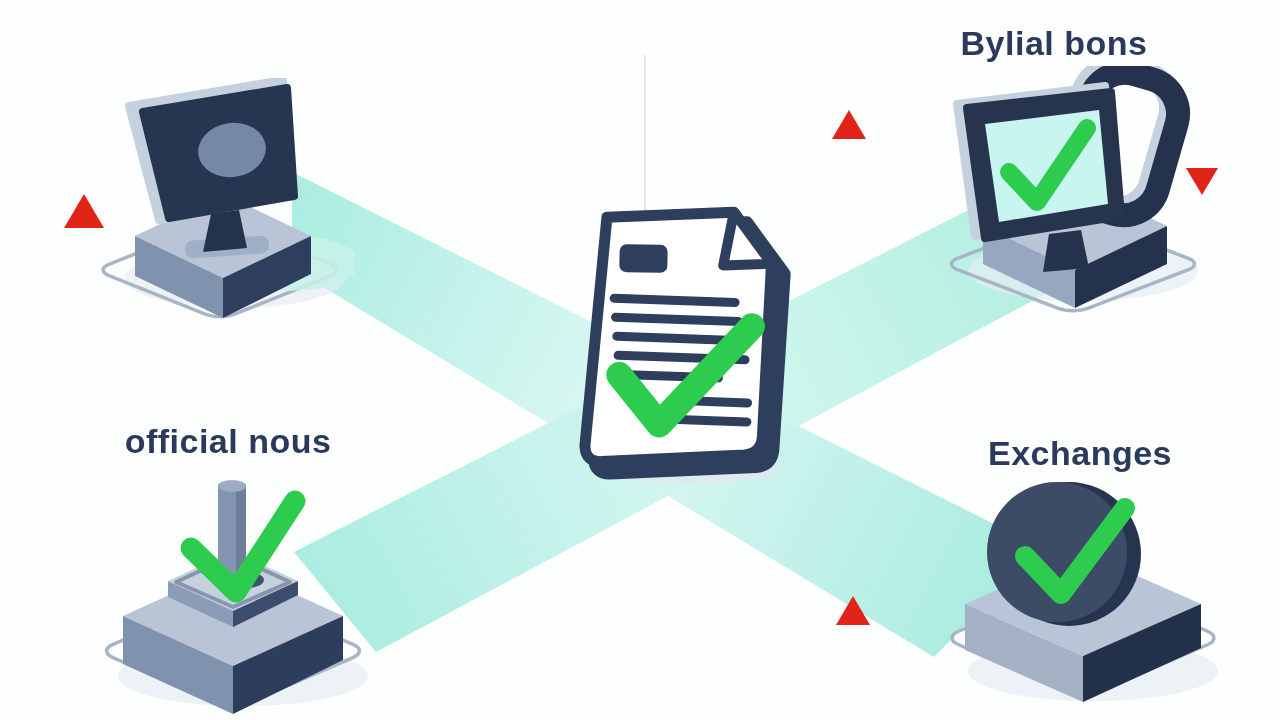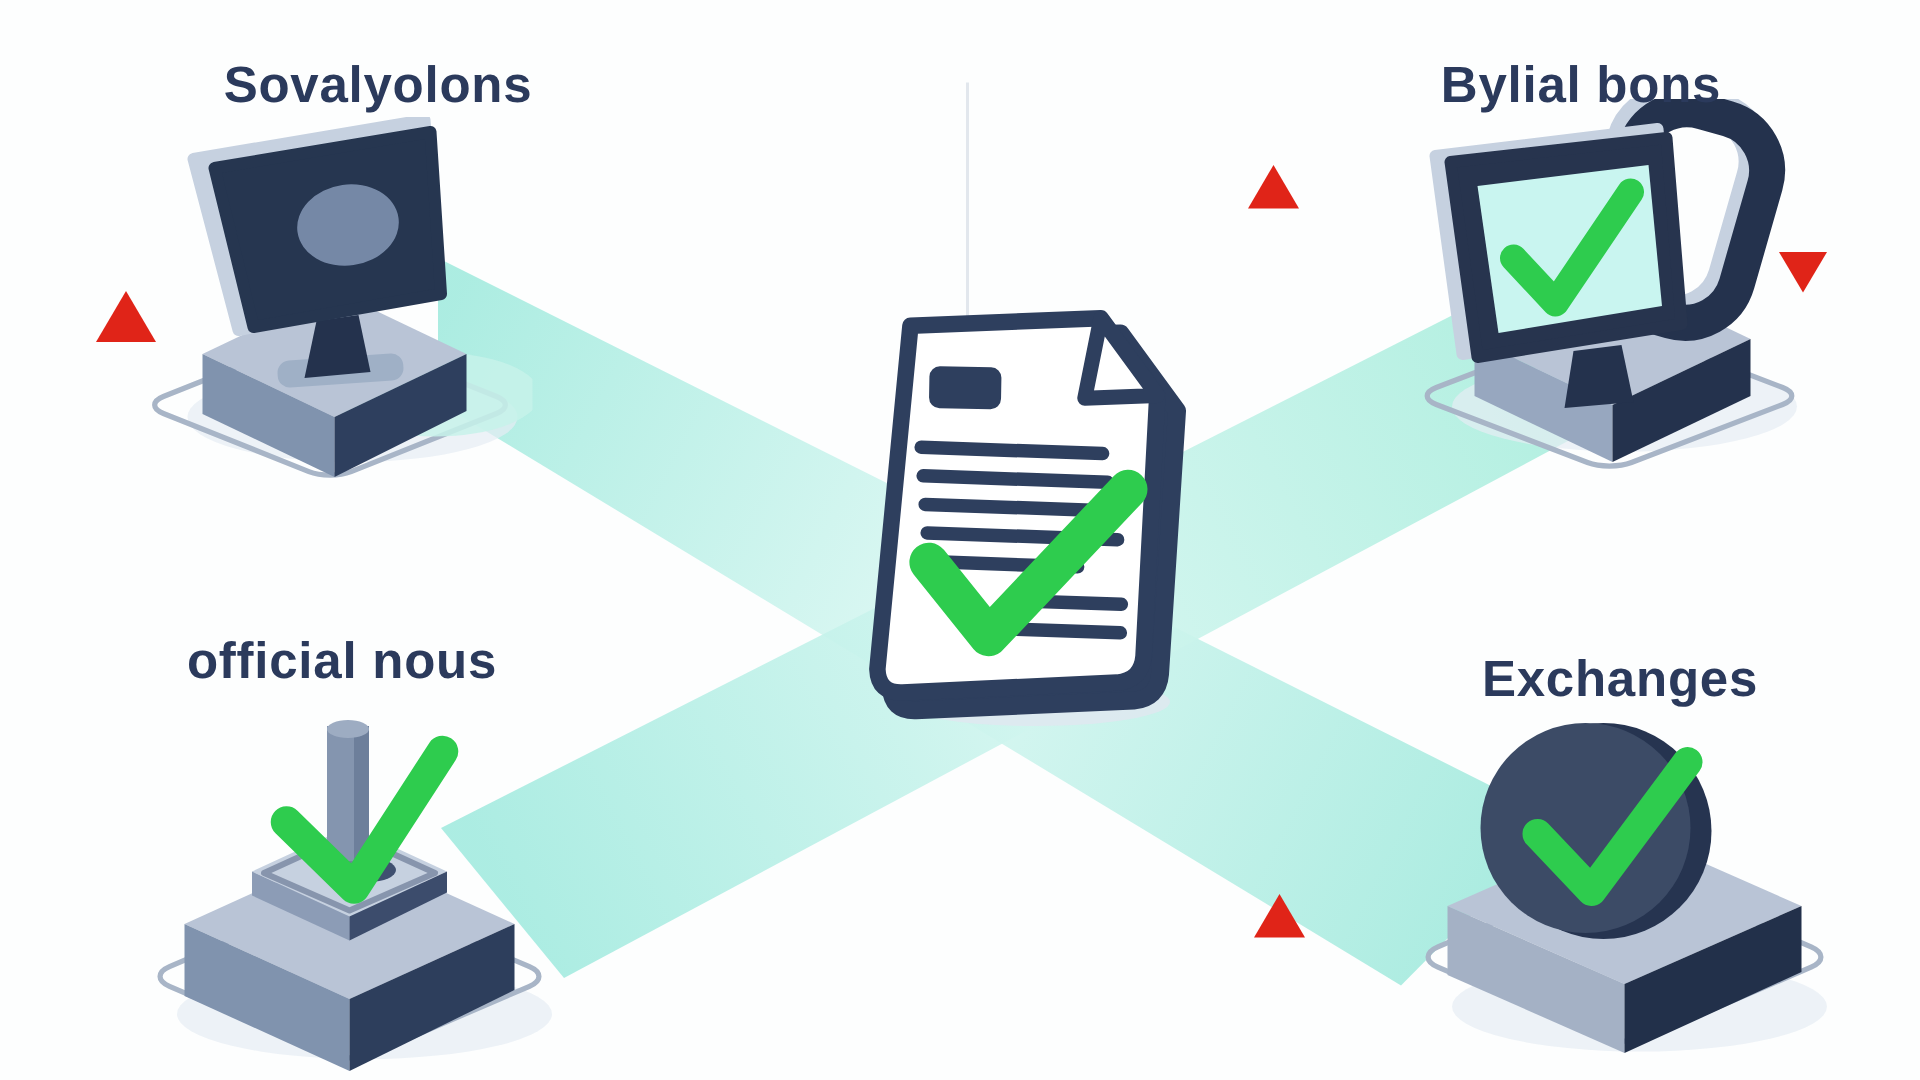--- a/index.html
+++ b/index.html
@@ -21,21 +21,21 @@
   .stage{position:relative;width:1280px;height:720px;background:var(--c-background);overflow:hidden;}
   .beams{position:absolute;left:0;top:0;width:1280px;height:720px;}
   .center-guide{position:absolute;left:644px;top:55px;width:2px;height:420px;background:rgba(175,190,205,.35);}
   .icon-svg{position:absolute;}
   .node-label{
     position:absolute;transform:translateX(-50%);
     font-weight:800;font-size:34px;line-height:1;letter-spacing:.5px;
     color:var(--c-label_text);white-space:nowrap;
   }
   #label-tl{left:252px;top:40px;}
-  #label-tr{left:1054px;top:40px;}
+  #label-tr{left:1054px;top:26px;}
   #label-bl{left:228px;top:424px;}
   #label-br{left:1080px;top:436px;}
   .tri{position:absolute;width:0;height:0;}
   .tri-up{border-left:20px solid transparent;border-right:20px solid transparent;border-bottom:34px solid var(--c-red);}
   .tri-up.small{border-left:17px solid transparent;border-right:17px solid transparent;border-bottom:29px solid var(--c-red);}
   .tri-down{border-left:16px solid transparent;border-right:16px solid transparent;border-top:27px solid var(--c-red);}
   #tri-1{left:64px;top:194px;}
   #tri-2{left:832px;top:110px;}
   #tri-3{left:1186px;top:168px;}
   #tri-4{left:836px;top:596px;}
@@ -155,21 +155,20 @@
         <rect x="64" y="157" width="136" height="9" rx="4.5"></rect>
         <rect x="66" y="176" width="108" height="9" rx="4.5"></rect>
         <rect x="122" y="200" width="82" height="9" rx="4.5"></rect>
         <rect x="126" y="219" width="78" height="9" rx="4.5"></rect>
       </g>
 
       <path d="M72,184 L116,230 L200,124" fill="none" stroke="var(--c-green)" stroke-width="26" stroke-linecap="round" stroke-linejoin="round"></path>
     </g>
   </svg>
 
-  <div class="node-label" id="label-tl">Sovalyolons</div>
   <div class="node-label" id="label-tr">Bylial bons</div>
   <div class="node-label" id="label-bl">official nous</div>
   <div class="node-label" id="label-br">Exchanges</div>
 
   <div class="tri tri-up" id="tri-1"></div>
   <div class="tri tri-up small" id="tri-2"></div>
   <div class="tri tri-down" id="tri-3"></div>
   <div class="tri tri-up small" id="tri-4"></div>
 
 </div>

